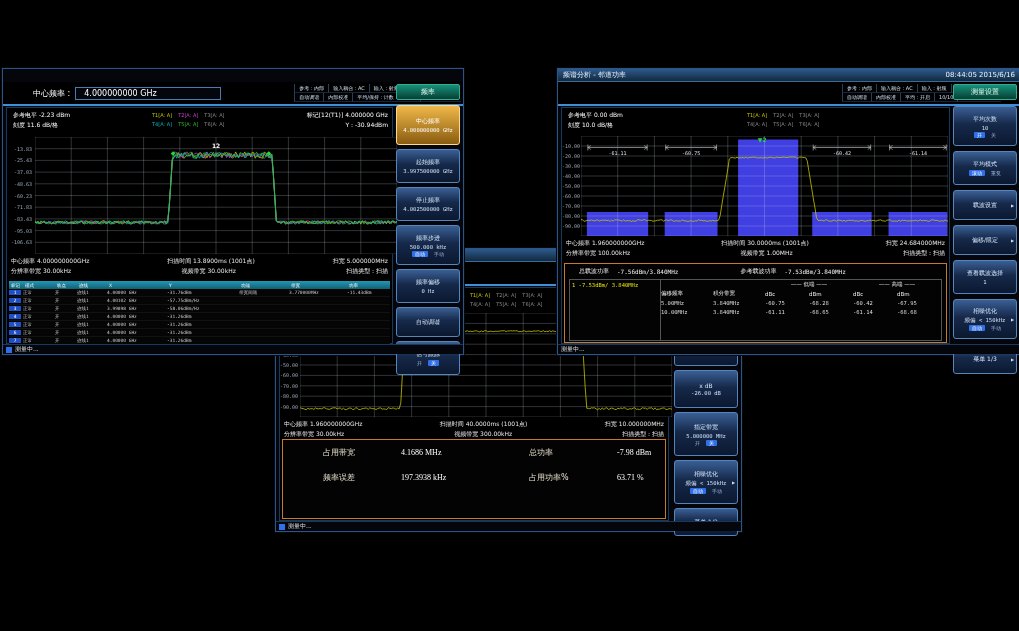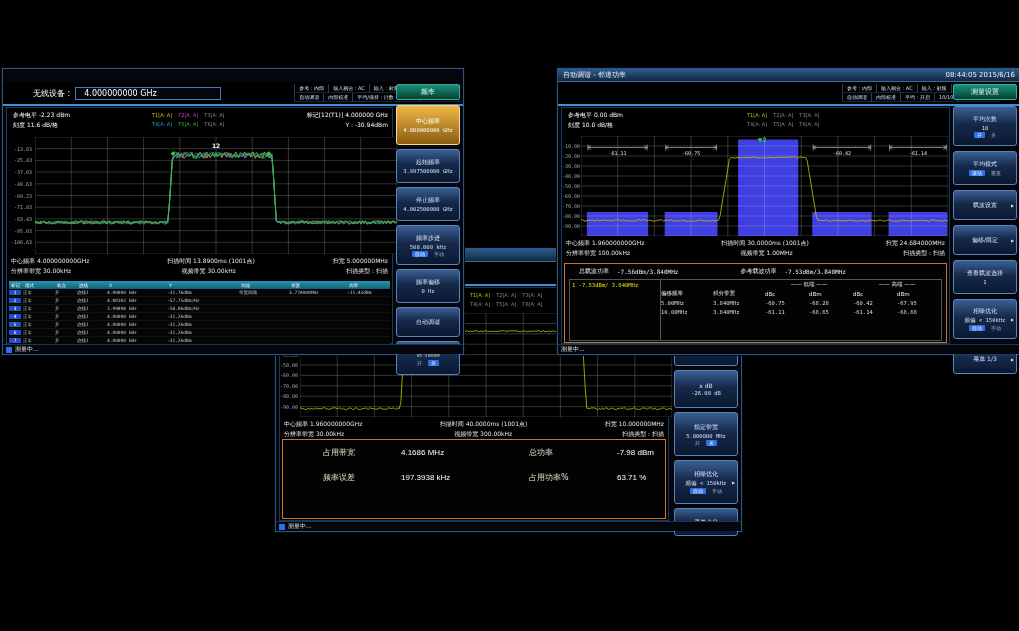--- a/index.html
+++ b/index.html
@@ -70,34 +70,34 @@
             font-family:"DejaVu Sans Mono",monospace;white-space:nowrap;overflow:hidden;}
   .acp-table{flex:1;border:1px solid #555;border-left:none;font-size:5.5px;color:#ddd;padding-top:1px;}
   .acp-group{display:flex;height:8px;color:#e8e8e8;}
   .acp-group span{text-align:center;flex:none;}
   .acp-r{display:flex;height:9px;align-items:center;}
   .acp-r span{flex:none;overflow:hidden;white-space:nowrap;font-family:"DejaVu Sans Mono",monospace;}
   .acp-r.hd span{font-family:"DejaVu Sans",sans-serif;color:#eee;}
 
   .obw-row{display:flex;height:25px;align-items:center;font-size:8px;white-space:nowrap;}
   .obw-row .l{color:#e8e0cc;}
-  .obw-row .v{color:#fff;font-family:Liberation Sans, sans-serif;}
+  .obw-row .v{color:#fff;font-family:Liberation Serif, serif;}
   .obw-row .l1{margin-left:40px;width:78px;}
   .obw-row .v1{width:128px;}
   .obw-row .l2{width:88px;}
 </style>
 </head>
 <body>
 
 <div id="canvas">
 
   <div class="win" id="w1">
     <div class="toprow">
       <div class="freqfield">
-        <span>无线设备 :</span>
+        <span>中心频率 :</span>
         <span class="fi-box">4.000000000 GHz</span>
       </div>
       <div class="statusgrid">
           <div class="srow">
             <span class="scell">参考 : 内部</span>
             <span class="scell">输入耦合 : AC</span>
             <span class="scell">输入 : 射频</span>
             <span class="scell">衰减 : 10dB</span>
           </div>
           <div class="srow">
@@ -435,21 +435,21 @@
         </div>
       </div>
     <div class="statusbar">
       <span class="sbbadge"></span>
       <span>测量中...</span>
     </div>
   </div>
 
   <div class="win" id="w2">
     <div class="titlebar">
-      <span>自动调谐 - 邻道功率</span>
+      <span>频谱分析 - 邻道功率</span>
       <span>08:44:05   2015/6/16</span>
     </div>
     <div class="toprow">
       <div class="statusgrid">
           <div class="srow">
             <span class="scell">参考 : 内部</span>
             <span class="scell">输入耦合 : AC</span>
             <span class="scell">输入 : 射频</span>
             <span class="scell">衰减 : 10dB</span>
             <span class="scell">W-CDMA</span>

